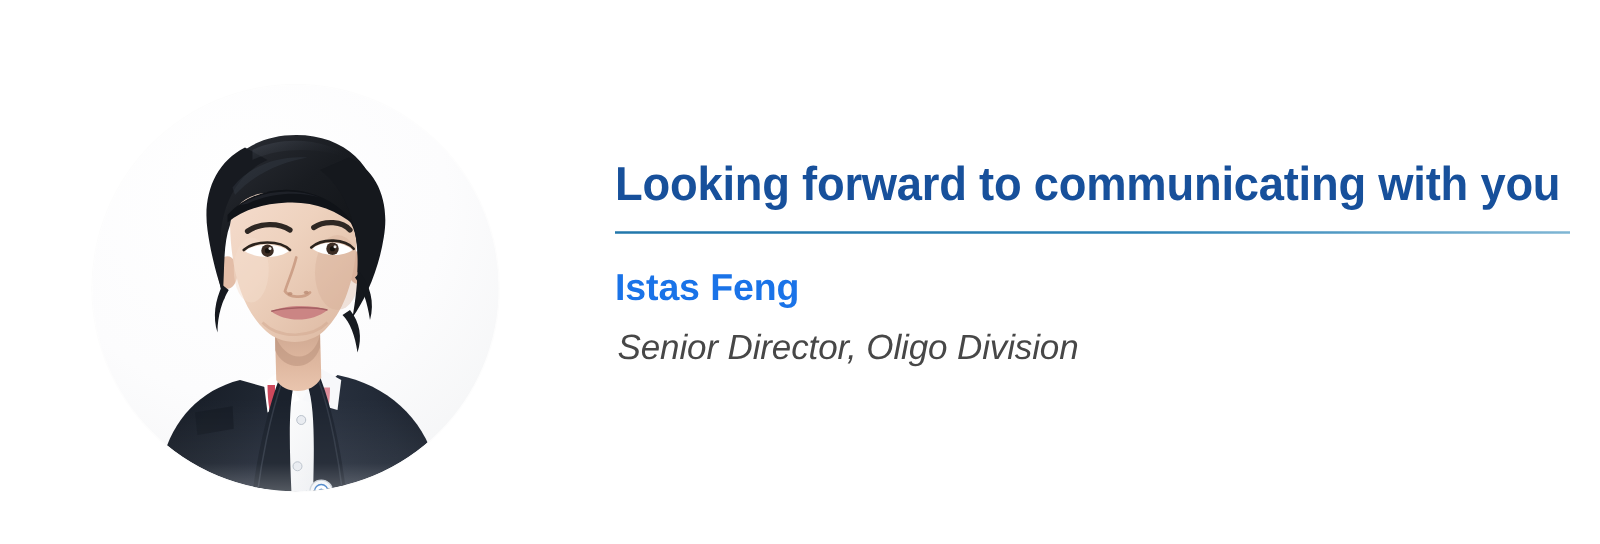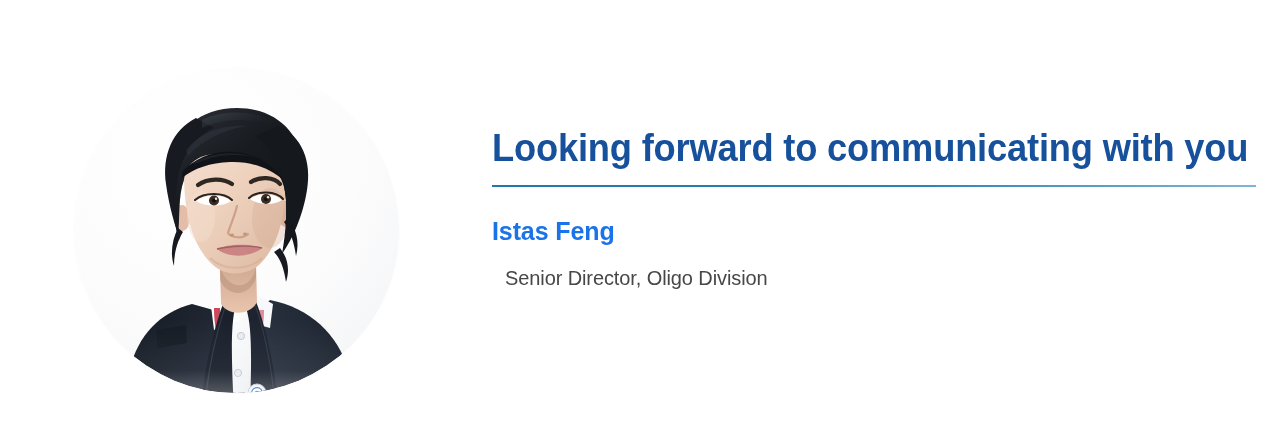--- a/index.html
+++ b/index.html
@@ -62,35 +62,36 @@
     margin: 0;
   }
   #headline-rule {
     width: 764px;
     height: 2px;
     margin-top: 14px;
     background: linear-gradient(90deg, #2277ab 0%, #2b82b6 55%, #7fb6d4 100%);
   }
   #person-name {
     margin: 24px 0 0 0;
-    font-size: 25px;
+    font-size: 30px;
     line-height: 40px;
     font-weight: bold;
     color: #1a73e8;
     letter-spacing: -0.1px;
     white-space: nowrap;
   }
   #person-title {
-    margin: 10px 0 0 13px;
-    font-size: 20px;
+    margin: 10px 0 0 2px;
+    font-size: 28px;
     line-height: 34px;
     font-weight: normal;
     color: #474747;
     letter-spacing: -0.1px;
     white-space: nowrap;
+    font-style: italic;
   }
 </style>
 </head>
 <body>
 
 <div id="contact-card">
 
   <div id="portrait-figure">
     <div id="portrait-circle">
 

